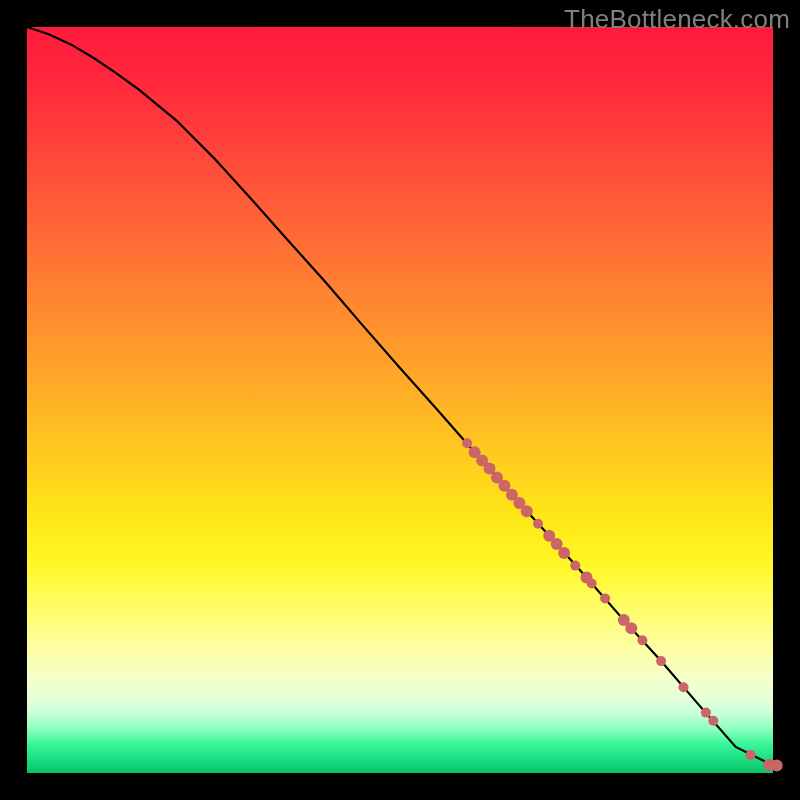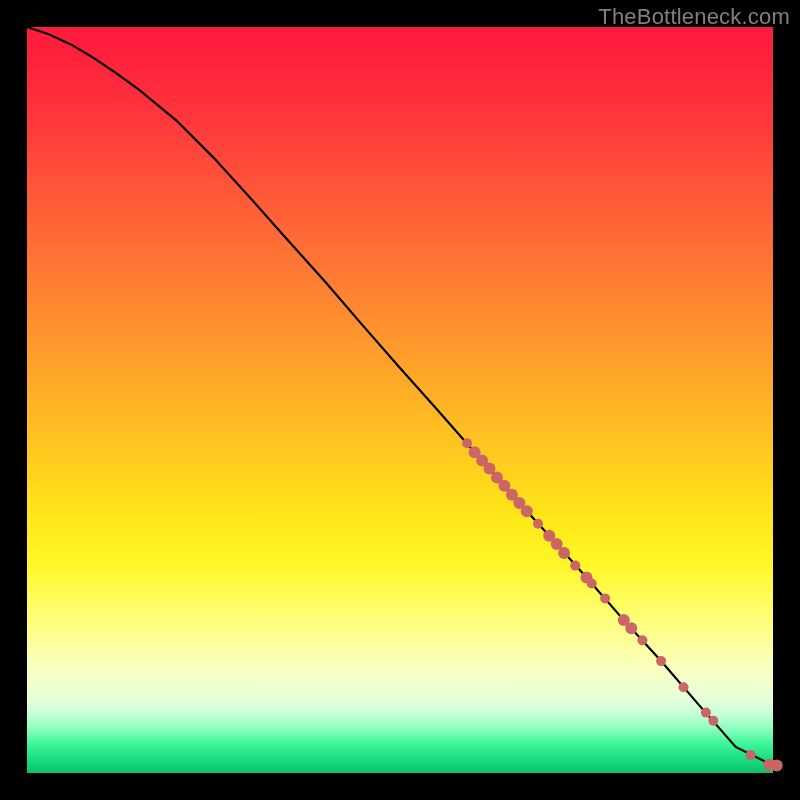--- a/index.html
+++ b/index.html
@@ -41,21 +41,21 @@
       #3ff79a 96%,
       #1be082 98%,
       #0bc06c 100%
     );
   }
   .watermark {
     position: absolute;
     top: 4px;
     right: 10px;
     font-family: Arial, Helvetica, sans-serif;
-    font-size: 22px;
+    font-size: 26px;
     font-weight: 500;
     color: #7f7f7f;
     letter-spacing: 0.2px;
   }
   svg.overlay {
     position: absolute;
     left: 0;
     top: 0;
     width: 800px;
     height: 800px;

